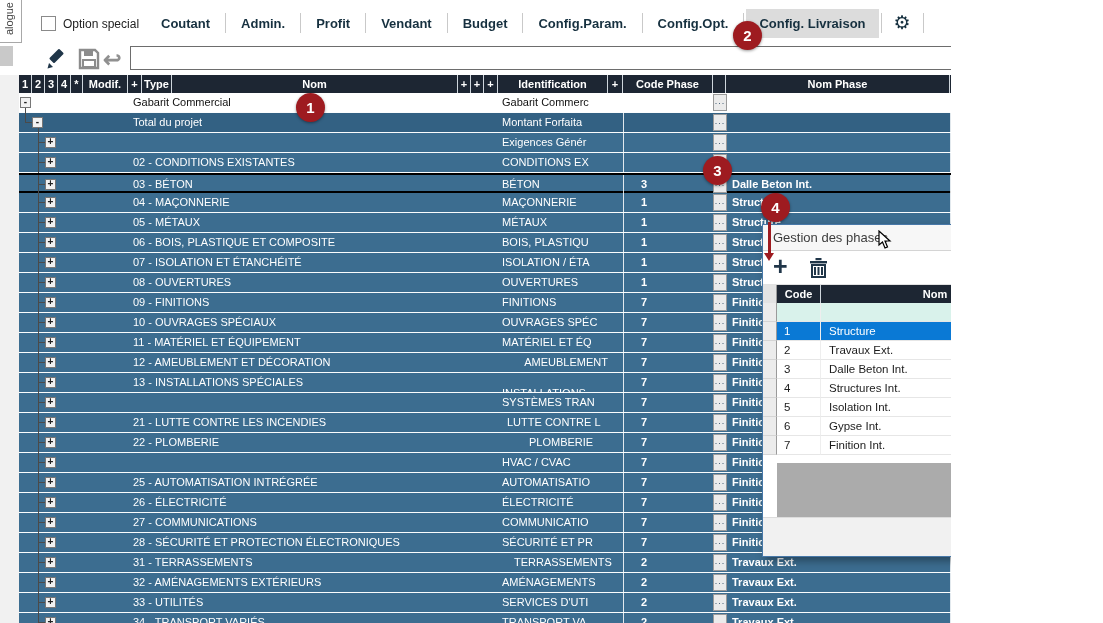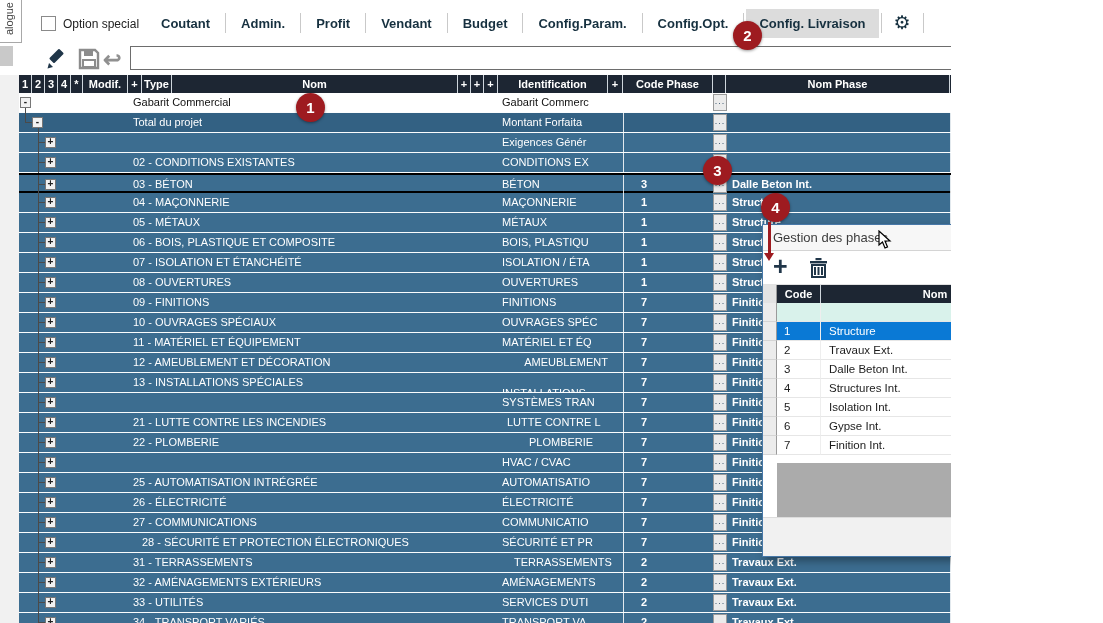--- a/index.html
+++ b/index.html
@@ -452,21 +452,21 @@
           <div class="vsep" style="left: 604px;"></div>
           <div class="dots-btn" style="left: 694px;">...</div>
           <div class="cell c-nomphase" style="left: 709px; width: 222px;">Finition Int.</div>
           <div class="vsep" style="left: 931px;"></div>
           <div class="cell c-niv" style="left: 931px; width: 170px;">00</div>
         </div>
         <div class="grow st-normal" style="top: 440px;">
           <div class="tline" style="left: 19px; top: 0px; height: 20px;"></div>
           <div class="thline" style="left: 20px; width: 6px; top: 9px;"></div>
           <div class="tbox" style="left: 26px;">+</div>
-          <div class="cell c-nom" style="left: 118px; width: 330px;">28 - SÉCURITÉ ET PROTECTION ÉLECTRONIQUES</div>
+          <div class="cell c-nom" style="left: 109px; width: 330px;">28 - SÉCURITÉ ET PROTECTION ÉLECTRONIQUES</div>
           <div class="cell c-ident" style="left: 479px; width: 110px;">SÉCURITÉ ET PR</div>
           <div class="cell c-code" style="left: 604px; width: 90px;">7</div>
           <div class="vsep" style="left: 604px;"></div>
           <div class="dots-btn" style="left: 694px;">...</div>
           <div class="cell c-nomphase" style="left: 709px; width: 222px;">Finition Int.</div>
           <div class="vsep" style="left: 931px;"></div>
           <div class="cell c-niv" style="left: 931px; width: 170px;">00</div>
         </div>
         <div class="grow st-normal" style="top: 460px;">
           <div class="tline" style="left: 19px; top: 0px; height: 20px;"></div>

